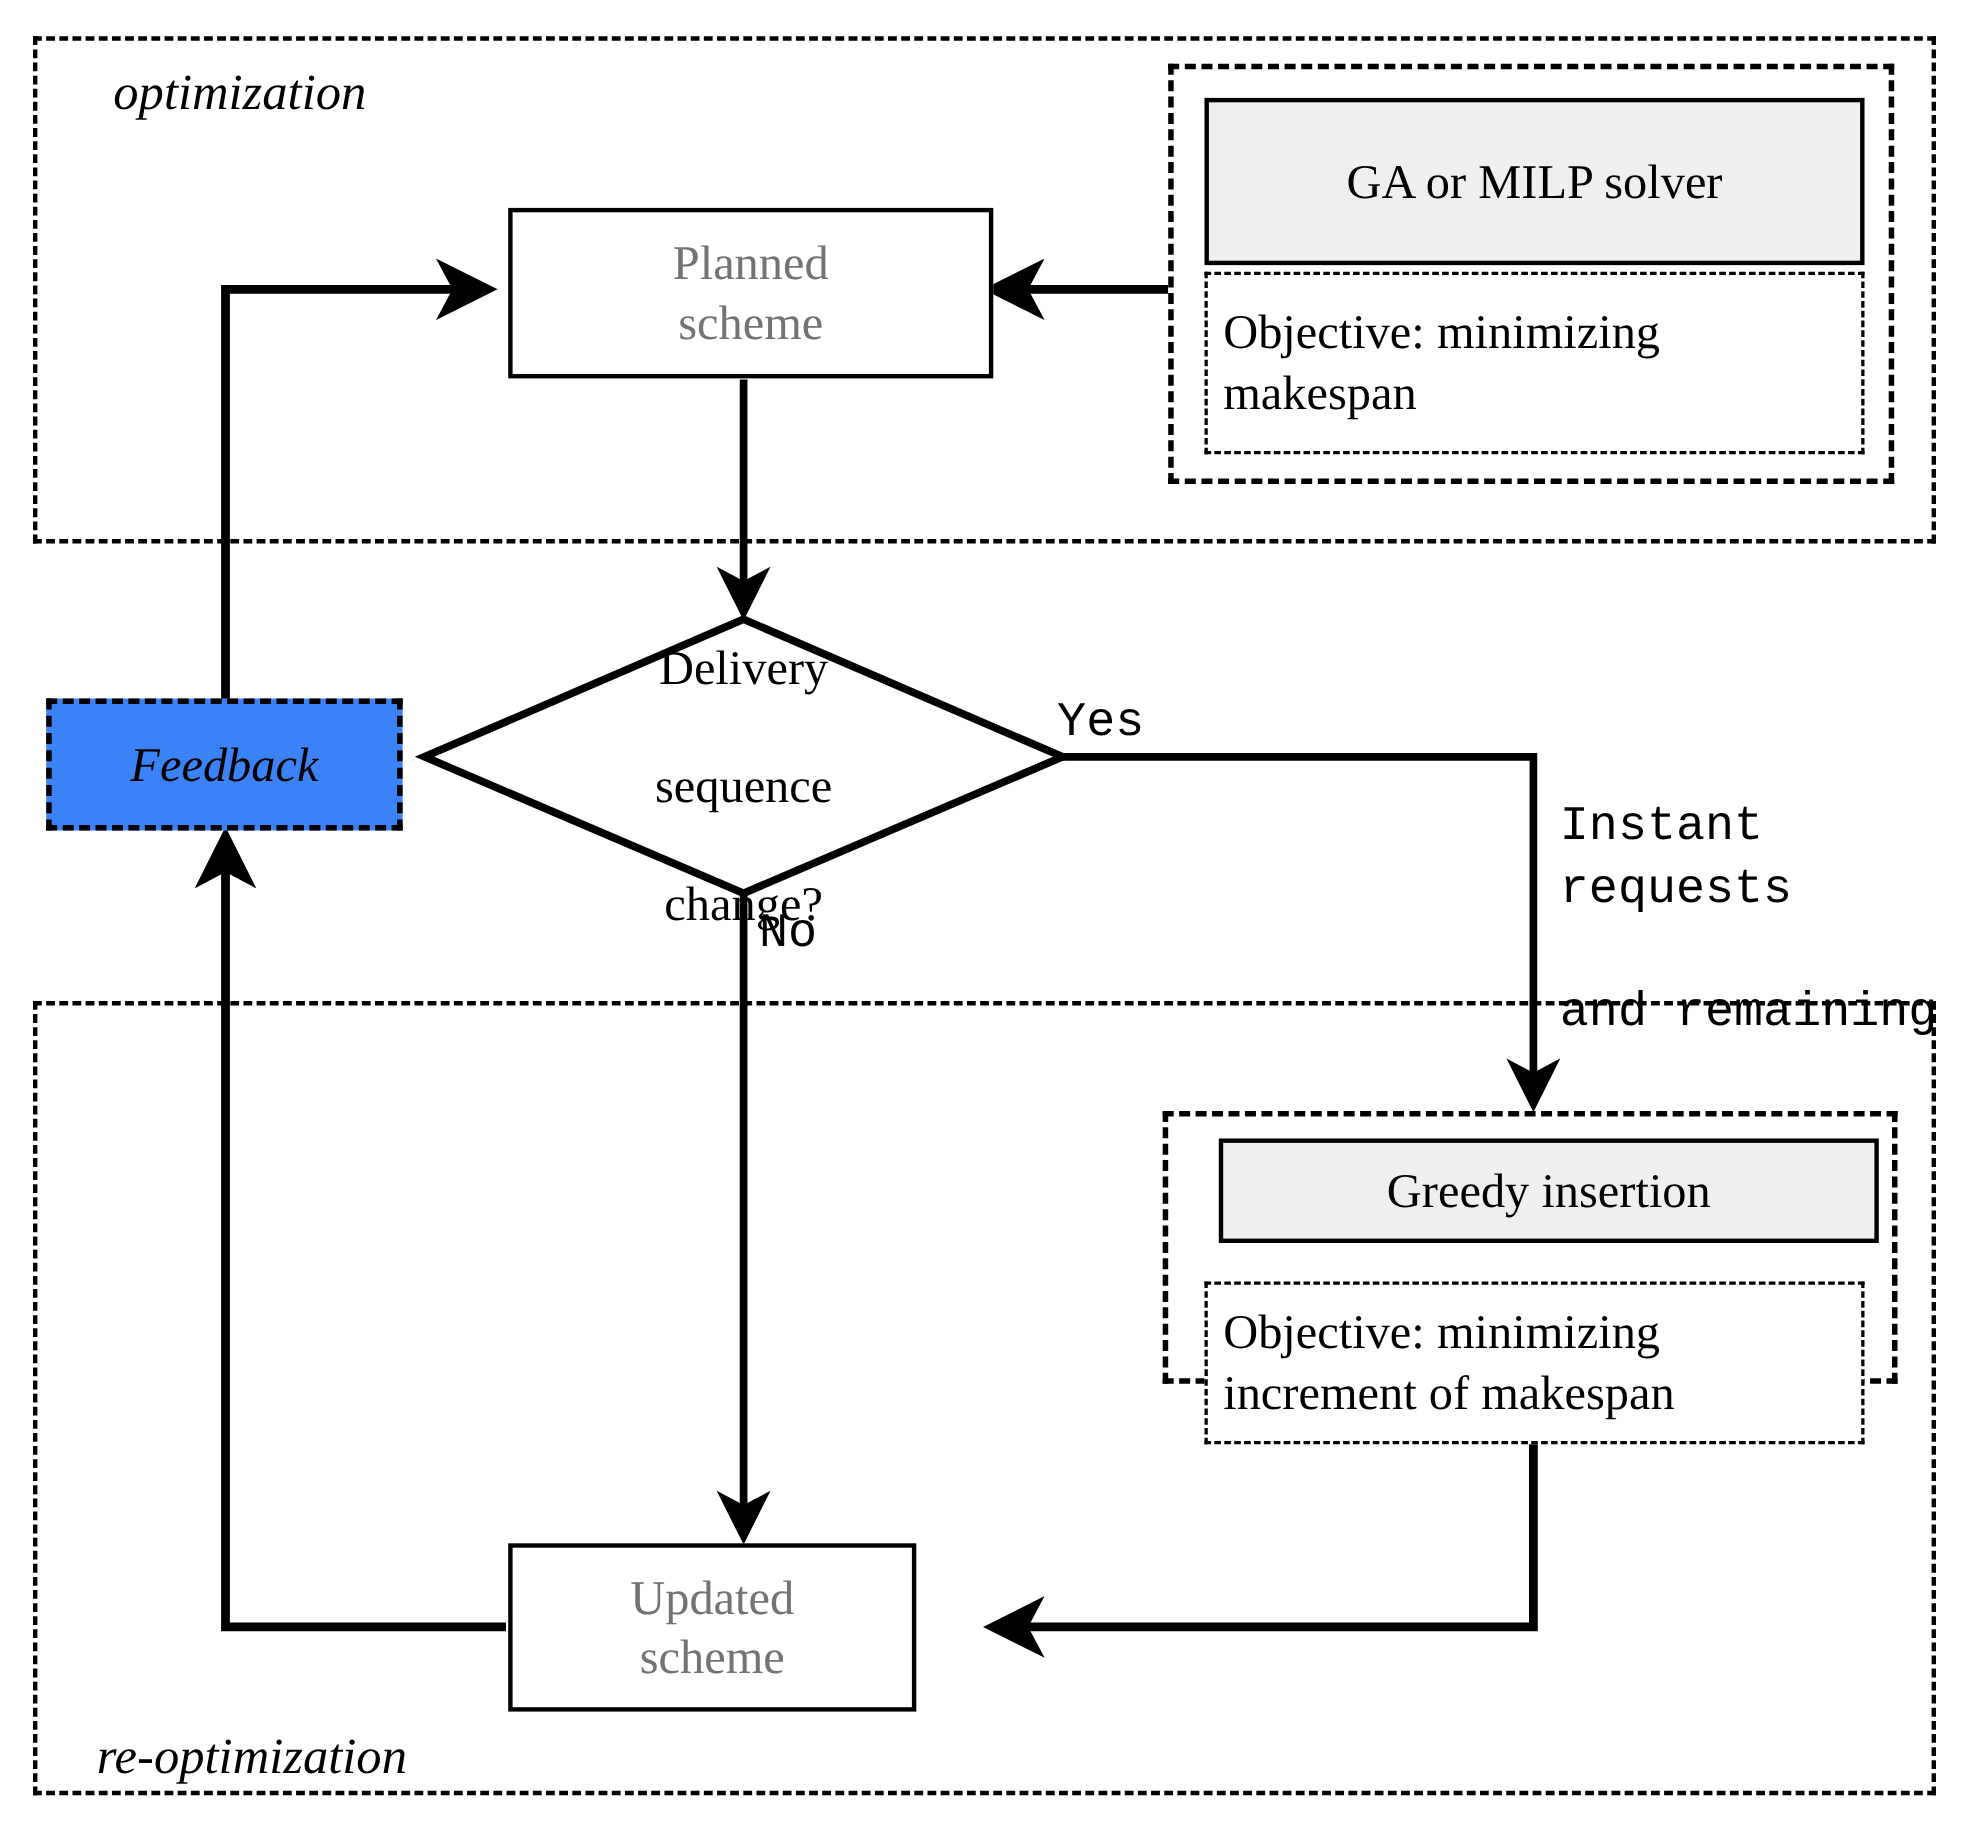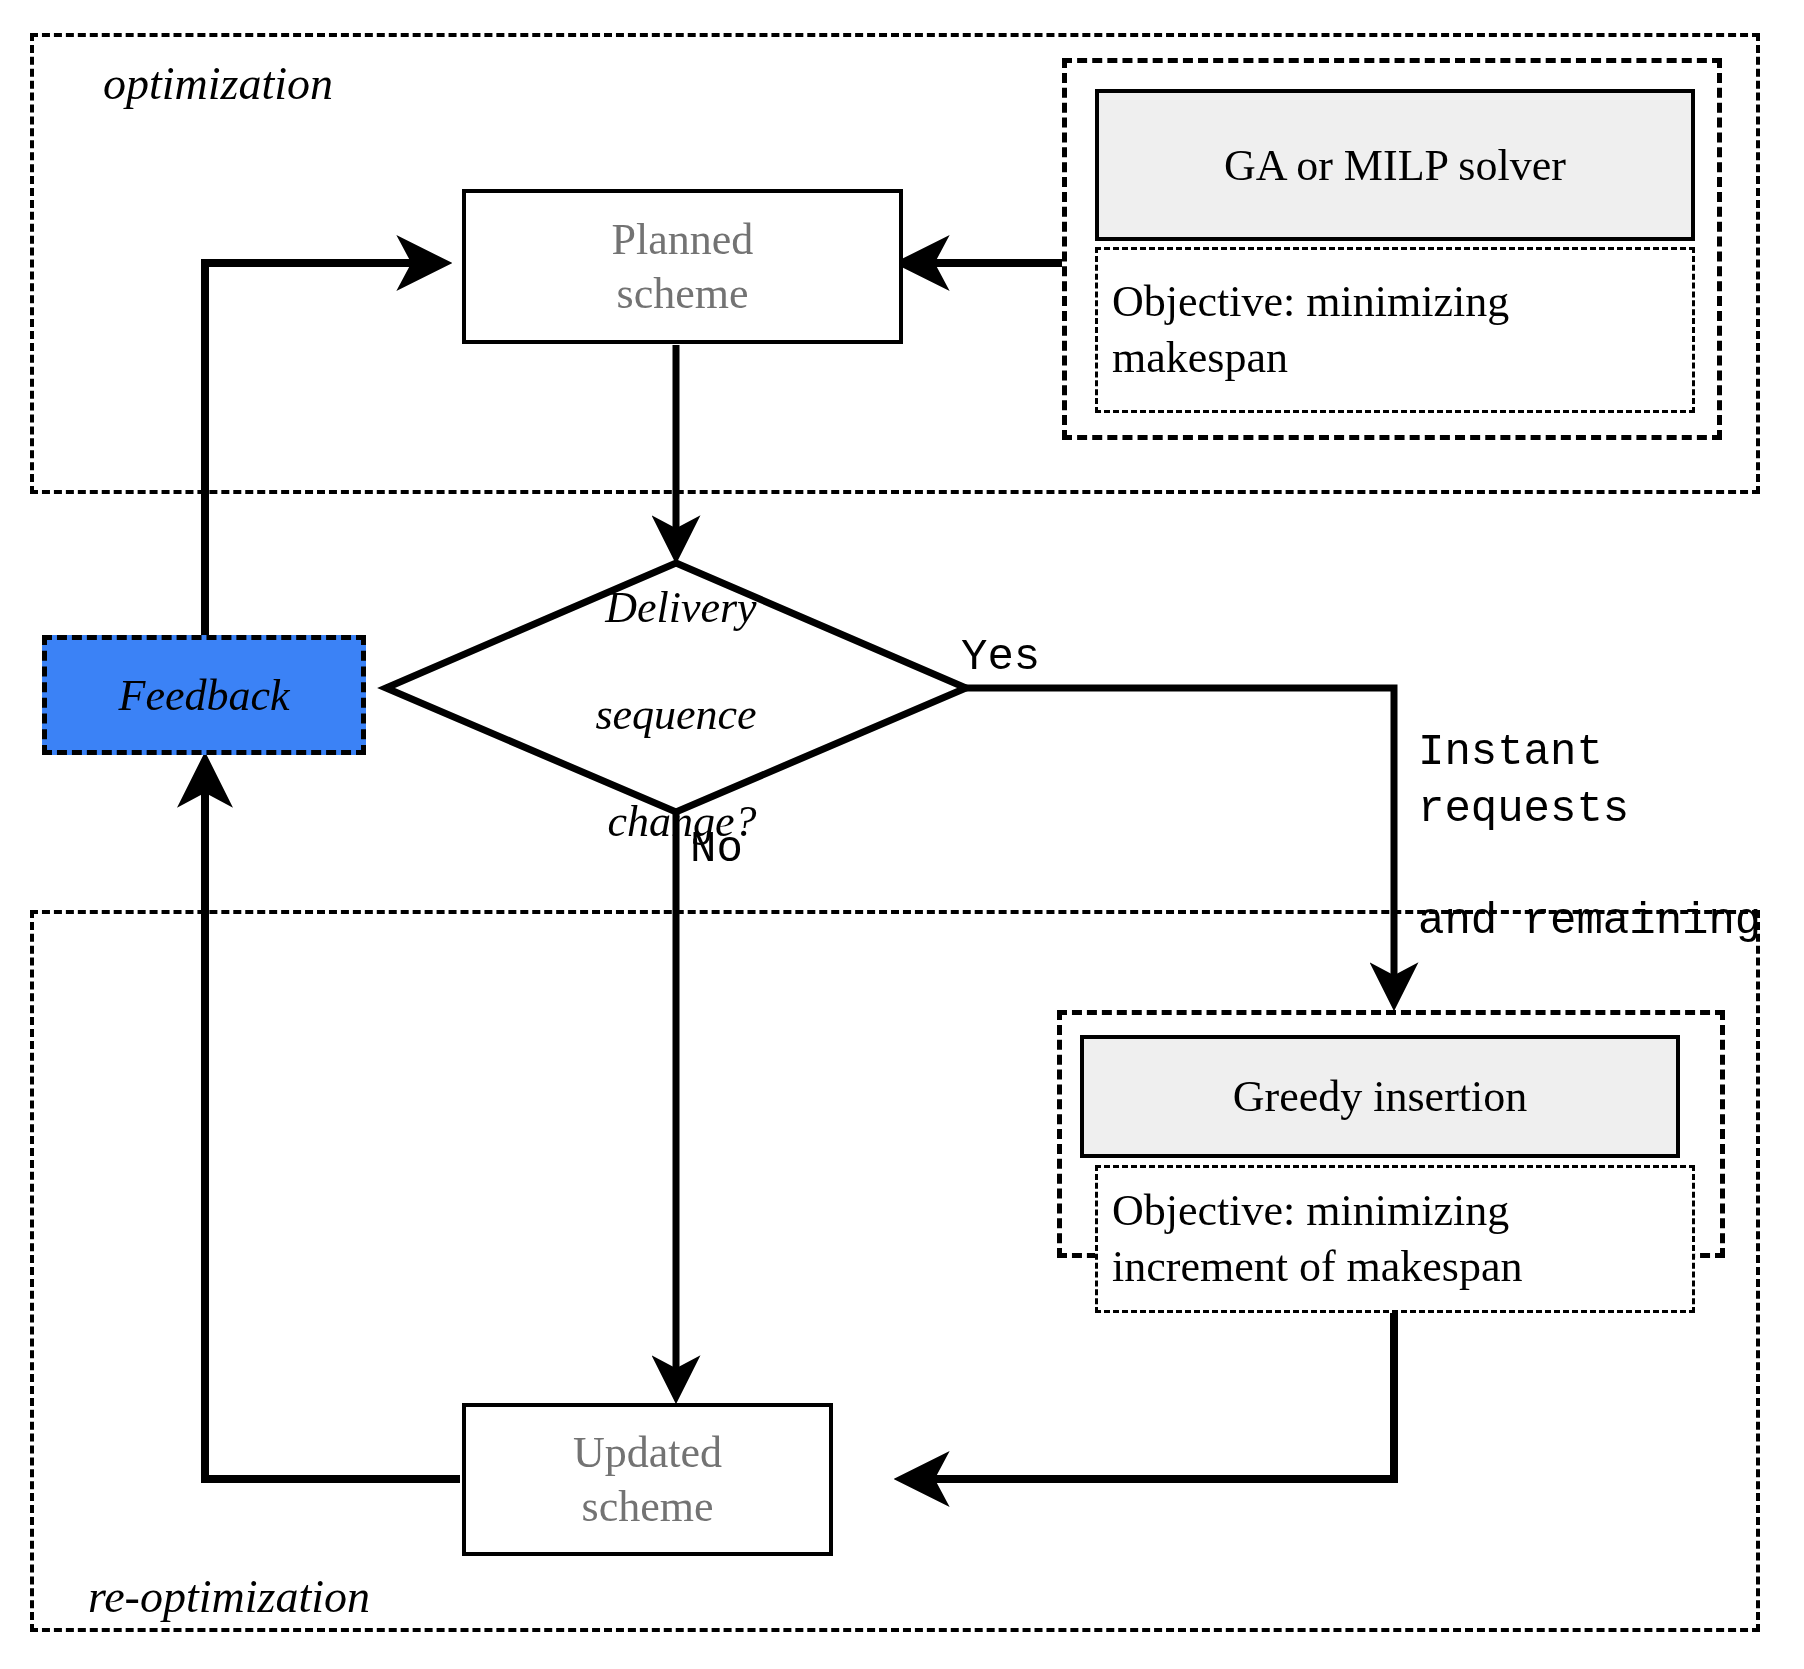--- a/index.html
+++ b/index.html
@@ -178,42 +178,42 @@
         <span>makespan</span>
       </span>
     </div>
   </div>
 
   <div class="dashed-box" style="left:42px; top:635px; width:324px; height:120px;">
     <span>Feedback</span>
   </div>
 
   <div class="diamond-text" style="left:476px; top:588px; width:400px; height:200px;">
-    <span style="text-align:right;font-style:italic;">
+    <span style="text-align:center;">
       <span>Delivery</span><br>
       <span>sequence</span><br>
       <span>change?</span>
     </span>
   </div>
 
   <div class="edge-label" style="left:961px; top:630px;">Yes</div>
 
   <div class="edge-label" style="left:690px; top:822px;">No</div>
 
   <div class="edge-label multi" style="left:1418px; top:668px; width:370px;">
     <span>Instant requests</span><br>
     <span>and remaining</span><br>
     <span>tasks</span>
   </div>
 
   <div class="group-box" style="left:30px; top:910px; width:1730px; height:722px;"></div>
   <div class="group-label" style="left:88px; top:1570px;">re-optimization</div>
 
   <div class="module-panel" style="left:1057px; top:1010px; width:668px; height:248px;">
-    <div class="module-head" style="left:18px; top:20px; width:600px; height:123px;">Greedy insertion</div>
+    <div class="module-head" style="left:46px; top:20px; width:600px; height:95px;">Greedy insertion</div>
     <div class="module-body" style="left:33px; top:150px; width:600px; height:148px;">
       <span>
         <span>Objective: minimizing</span><br>
         <span>increment of makespan</span>
       </span>
     </div>
   </div>
 
   <div class="proc-box" style="left:462px; top:1403px; width:371px; height:153px;">
     <span>

